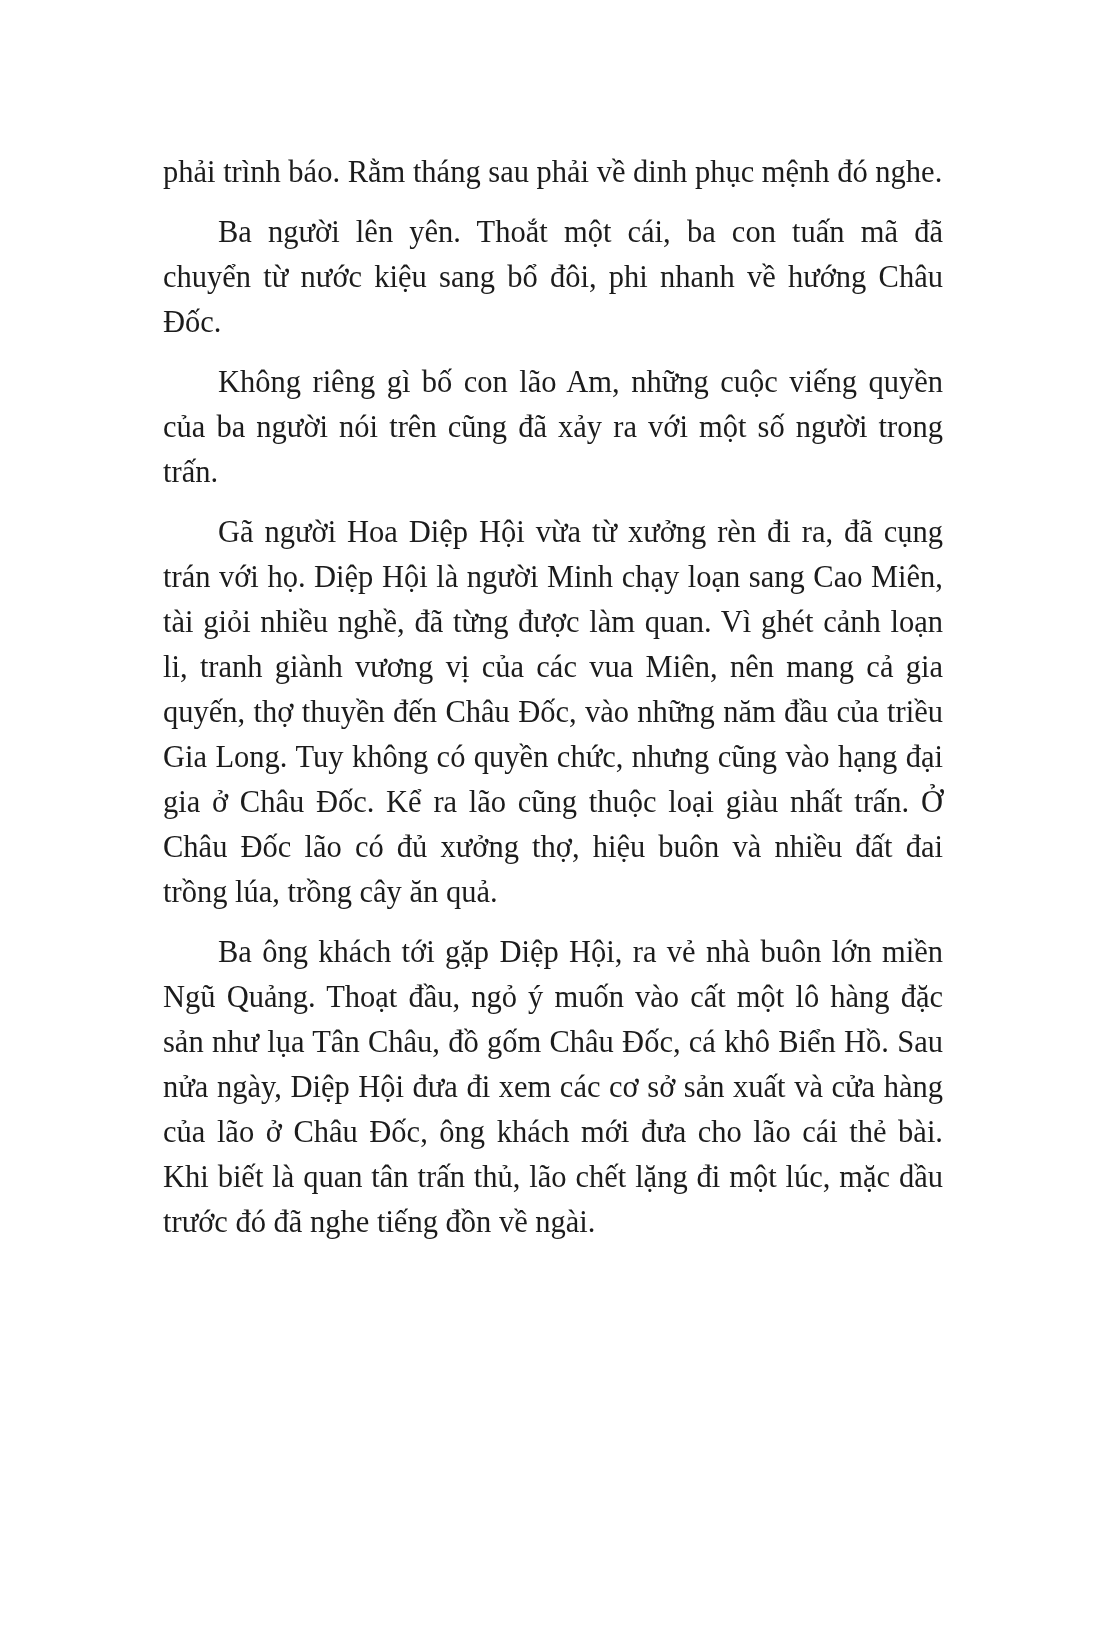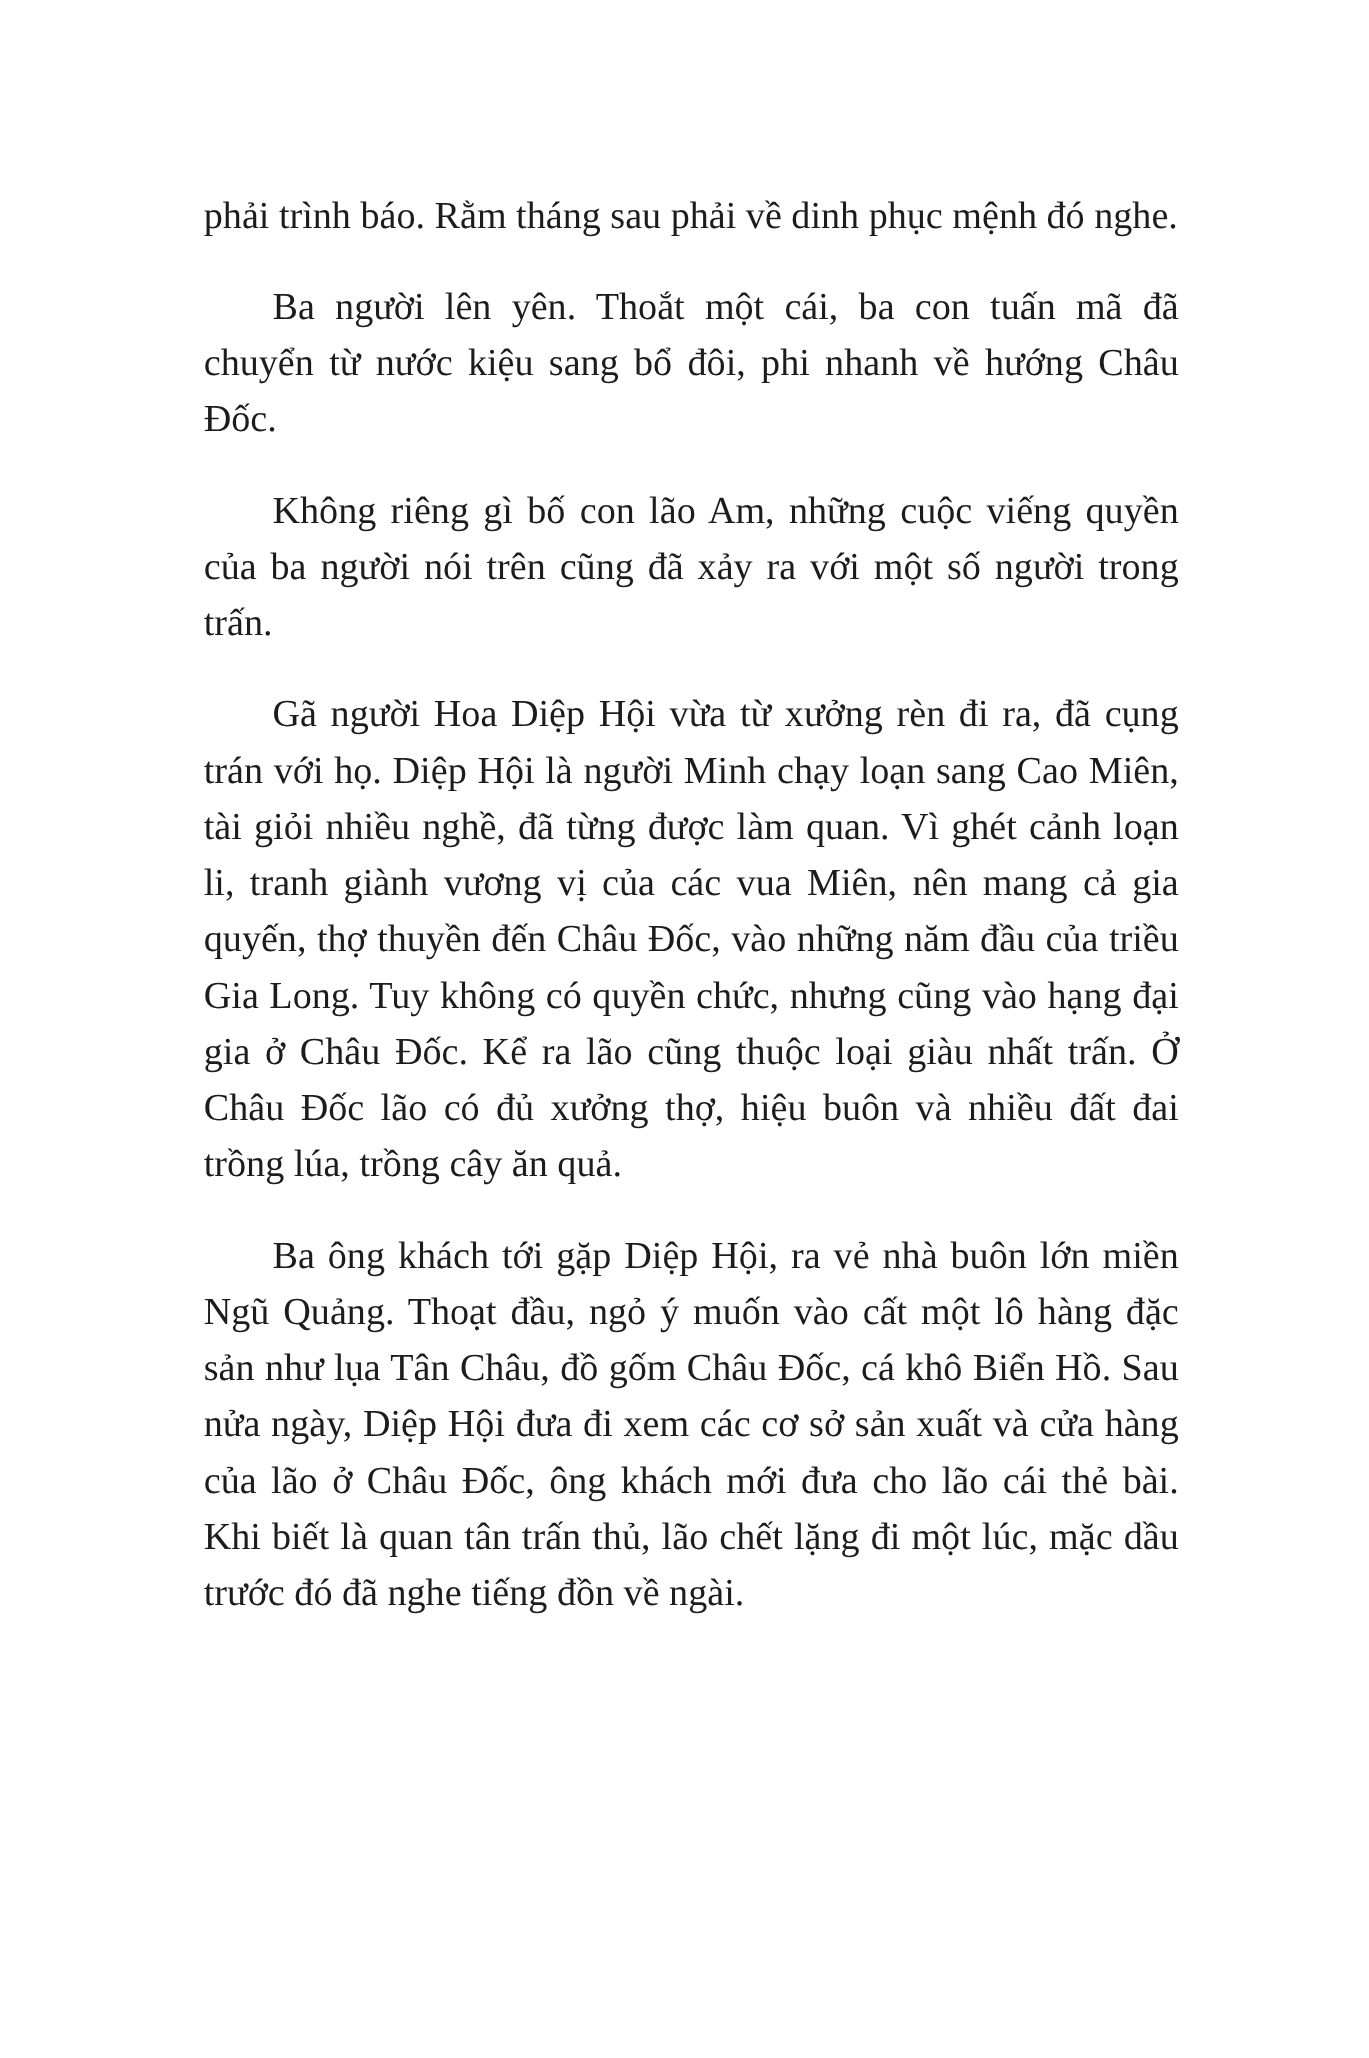--- a/index.html
+++ b/index.html
@@ -24,21 +24,21 @@
     color: #1c1c1c;
     font-size: 30.5px;
     line-height: 45px;
     text-align: justify;
     text-justify: inter-word;
   }
   .text-block p {
     margin: 0;
   }
   .text-block p + p {
-    margin-top: 28px;
+    margin-top: 15px;
   }
   .text-block p.indent {
     text-indent: 55px;
   }
   .page-footer {
     position: absolute;
     left: 163px;
     width: 780px;
     top: 1508px;
     text-align: center;

